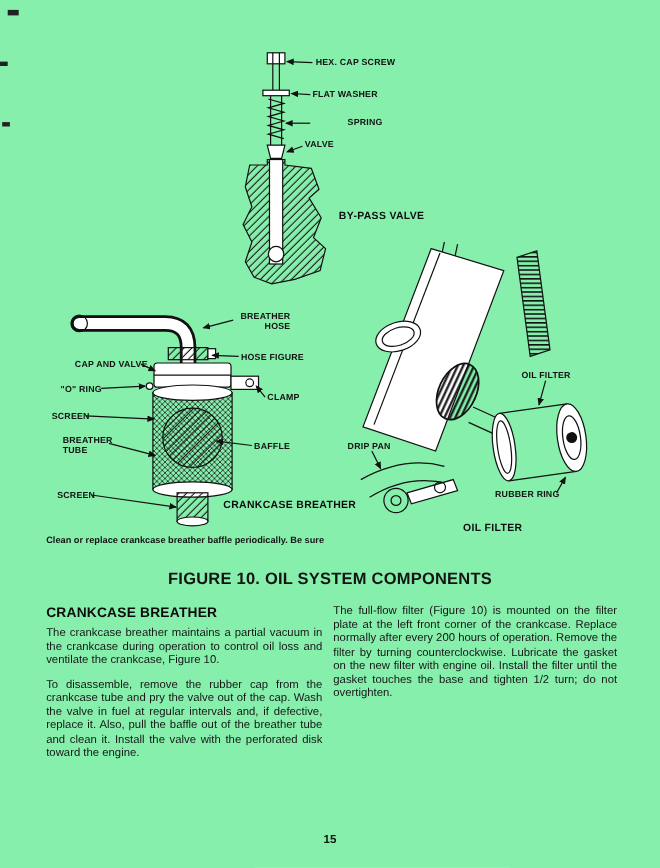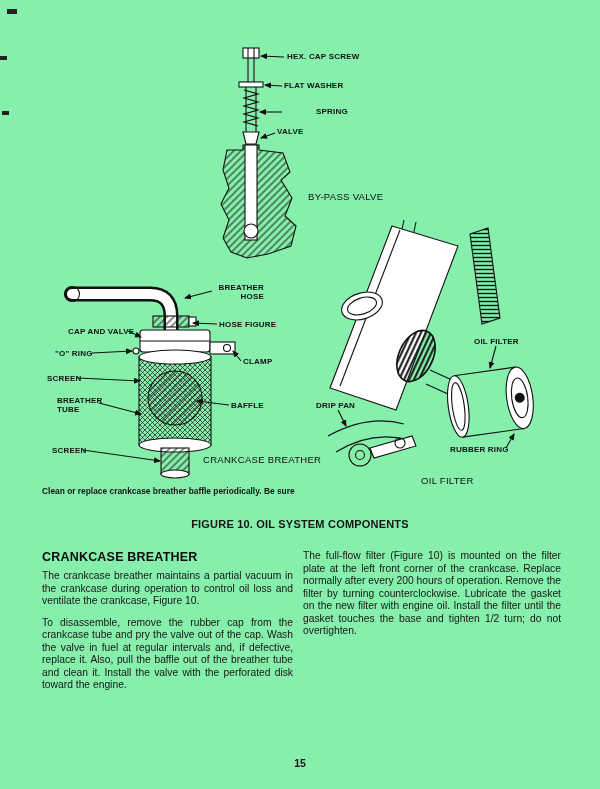--- a/index.html
+++ b/index.html
@@ -8,28 +8,28 @@
     position:relative; width:600px; height:789px; background:#86efac;
     font-family:"Liberation Sans", sans-serif; color:#141414; overflow:hidden;
   }
   .art { position:absolute; left:0; top:0; }
   .lbl {
     position:absolute; font-size:8px; font-weight:700; letter-spacing:0.2px;
     white-space:nowrap; color:#111; line-height:1.15;
   }
   .lbl.wrap { white-space:normal; width:50px; }
   .diagram-title {
-    position:absolute; font-size:9.5px; font-weight:400; letter-spacing:0.3px;
+    position:absolute; font-size:9.5px; font-weight:700; letter-spacing:0.3px;
     white-space:nowrap; color:#0d0d0d;
   }
   .fig-note { position:absolute; left:42px; top:486px; font-size:8.4px; font-weight:700; line-height:1.3; }
   .fig-note div { white-space:nowrap; }
   .fig-caption {
     position:absolute; left:0; top:518px; width:100%; text-align:center;
-    font-size:11px; font-weight:700; letter-spacing:0.2px;
+    font-size:15px; font-weight:700; letter-spacing:0.2px;
   }
   .col { position:absolute; top:550px; }
   .col.left  { left:42px;  width:251px; }
   .col.right { left:303px; width:258px; }
   .col h2 { font-size:12.5px; font-weight:700; letter-spacing:0.2px; margin-bottom:6px; color:#0b0b0b; }
   .col p  { font-size:10.3px; line-height:1.22; text-align:justify; margin-bottom:9px; color:#161616; }
   .page-num {
     position:absolute; left:0; top:757px; width:100%; text-align:center;
     font-size:10.5px; font-weight:700;
   }

